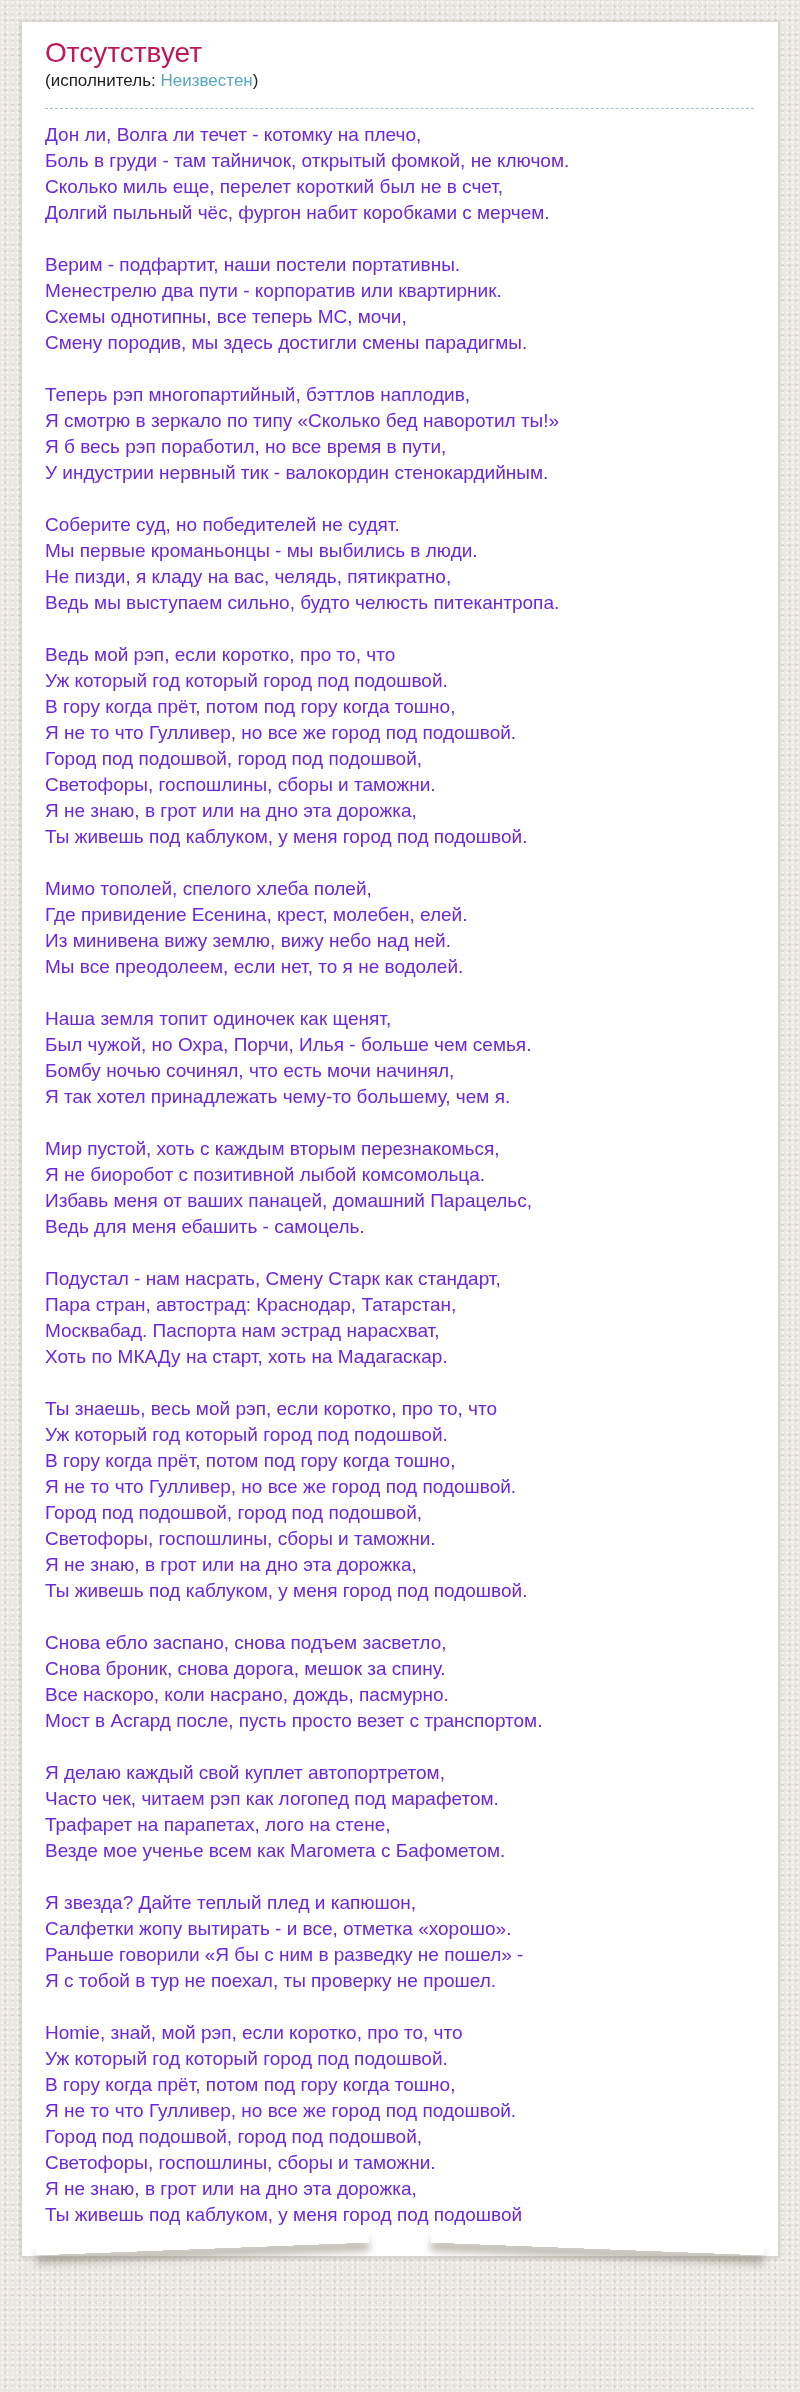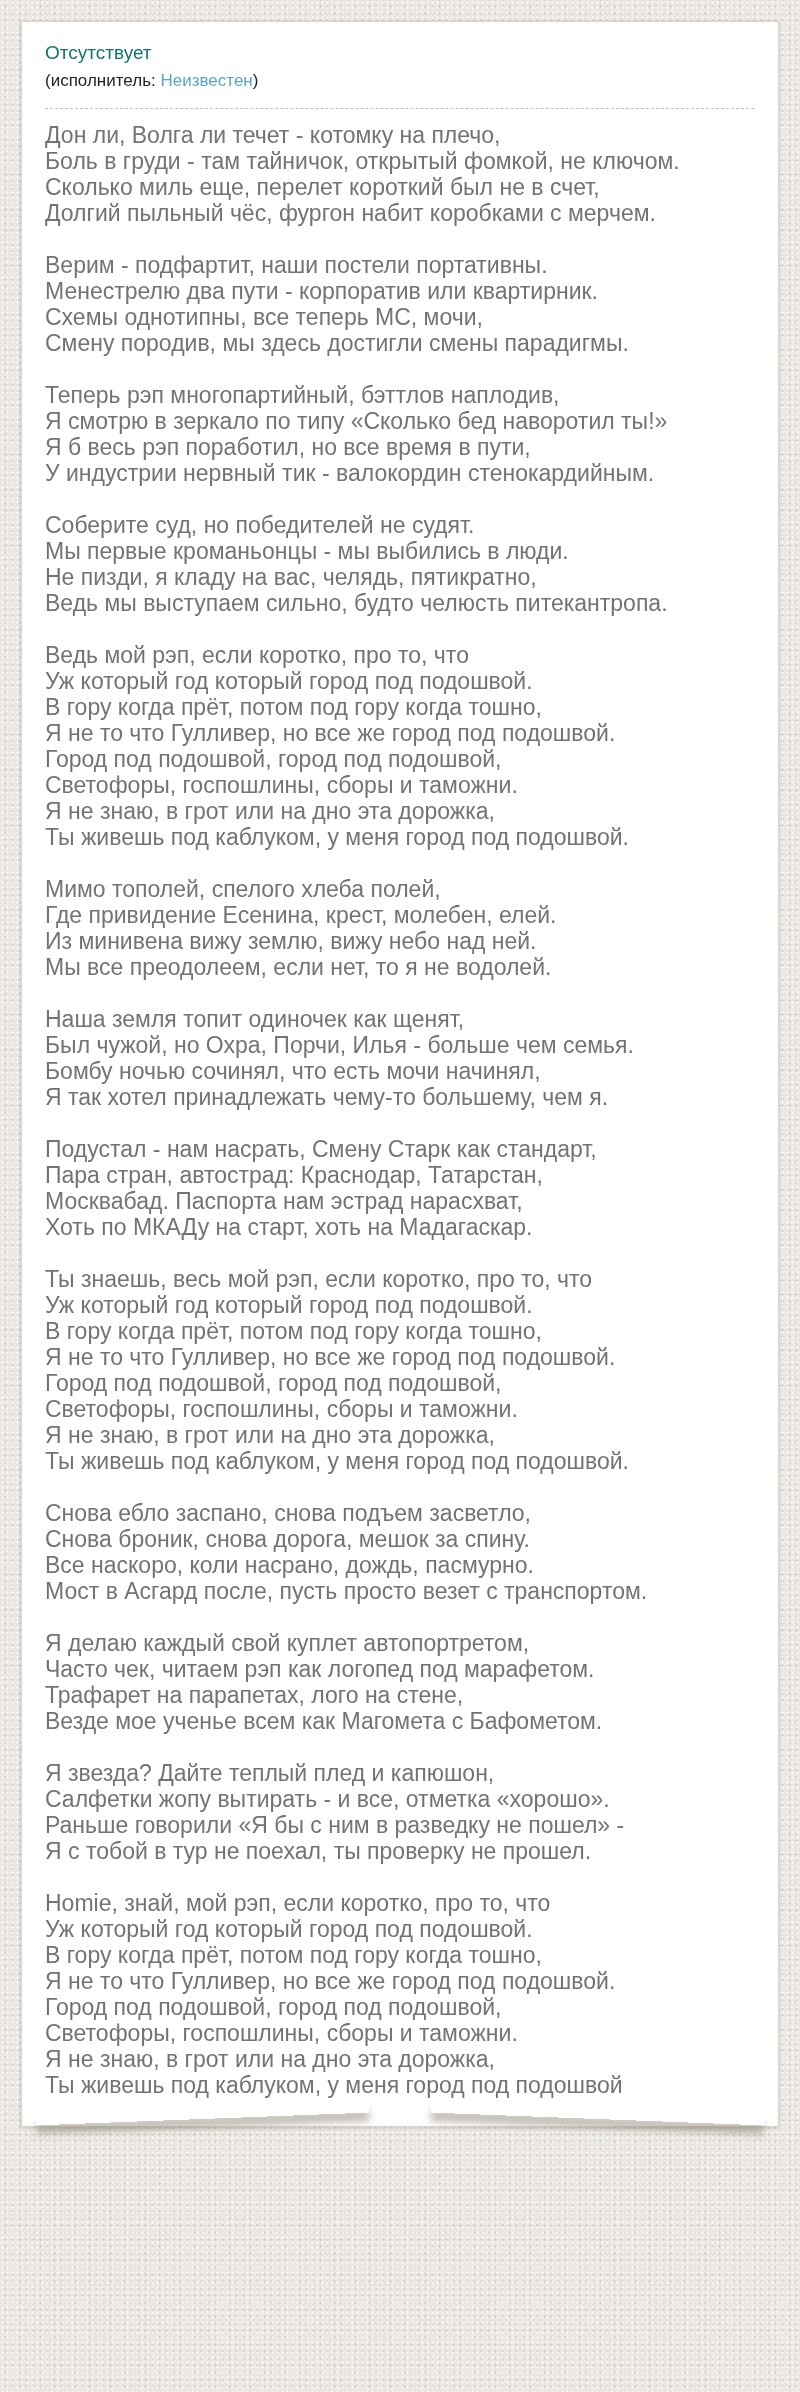--- a/index.html
+++ b/index.html
@@ -33,43 +33,43 @@
     width: 44%;
     height: 12px;
     box-shadow: 0 9px 7px rgba(125,115,100,0.45);
     z-index: -1;
   }
   .card::before { left: 14px;  transform: rotate(-2.2deg); }
   .card::after  { right: 14px; transform: rotate(2.2deg); }
 
   .song-title {
     margin: 0;
-    font-size: 19px;
+    font-size: 28px;
     font-weight: normal;
     line-height: 32px;
-    color: #0f766e;
+    color: #be185d;
   }
   .artist-line {
     margin-top: 1px;
     font-size: 17px;
     line-height: 22px;
     color: #222222;
     border-bottom: 1px dashed #aac4d3;
     padding-bottom: 16px;
   }
   .artist-line a {
     color: #58a7bd;
     text-decoration: none;
     cursor: pointer;
   }
   .lyrics {
     margin-top: 13px;
-    font-size: 23px;
+    font-size: 19px;
     line-height: 26px;
-    color: #737373;
+    color: #6d28d9;
   }
   .lyrics p {
     margin: 0 0 26px 0;
     white-space: pre-line;
   }
   .lyrics p:last-child {
     margin-bottom: 4px;
   }
 </style>
 </head>
@@ -106,20 +106,24 @@
 Я не знаю, в грот или на дно эта дорожка,
 Ты живешь под каблуком, у меня город под подошвой.</p>
     <p>Мимо тополей, спелого хлеба полей,
 Где привидение Есенина, крест, молебен, елей.
 Из минивена вижу землю, вижу небо над ней.
 Мы все преодолеем, если нет, то я не водолей.</p>
     <p>Наша земля топит одиночек как щенят,
 Был чужой, но Охра, Порчи, Илья - больше чем семья.
 Бомбу ночью сочинял, что есть мочи начинял,
 Я так хотел принадлежать чему-то большему, чем я.</p>
+    <p>Мир пустой, хоть с каждым вторым перезнакомься,
+Я не биоробот с позитивной лыбой комсомольца.
+Избавь меня от ваших панацей, домашний Парацельс,
+Ведь для меня ебашить - самоцель.</p>
     <p>Подустал - нам насрать, Смену Старк как стандарт,
 Пара стран, автострад: Краснодар, Татарстан,
 Москвабад. Паспорта нам эстрад нарасхват,
 Хоть по МКАДу на старт, хоть на Мадагаскар.</p>
     <p>Ты знаешь, весь мой рэп, если коротко, про то, что
 Уж который год который город под подошвой.
 В гору когда прёт, потом под гору когда тошно,
 Я не то что Гулливер, но все же город под подошвой.
 Город под подошвой, город под подошвой,
 Светофоры, госпошлины, сборы и таможни.

